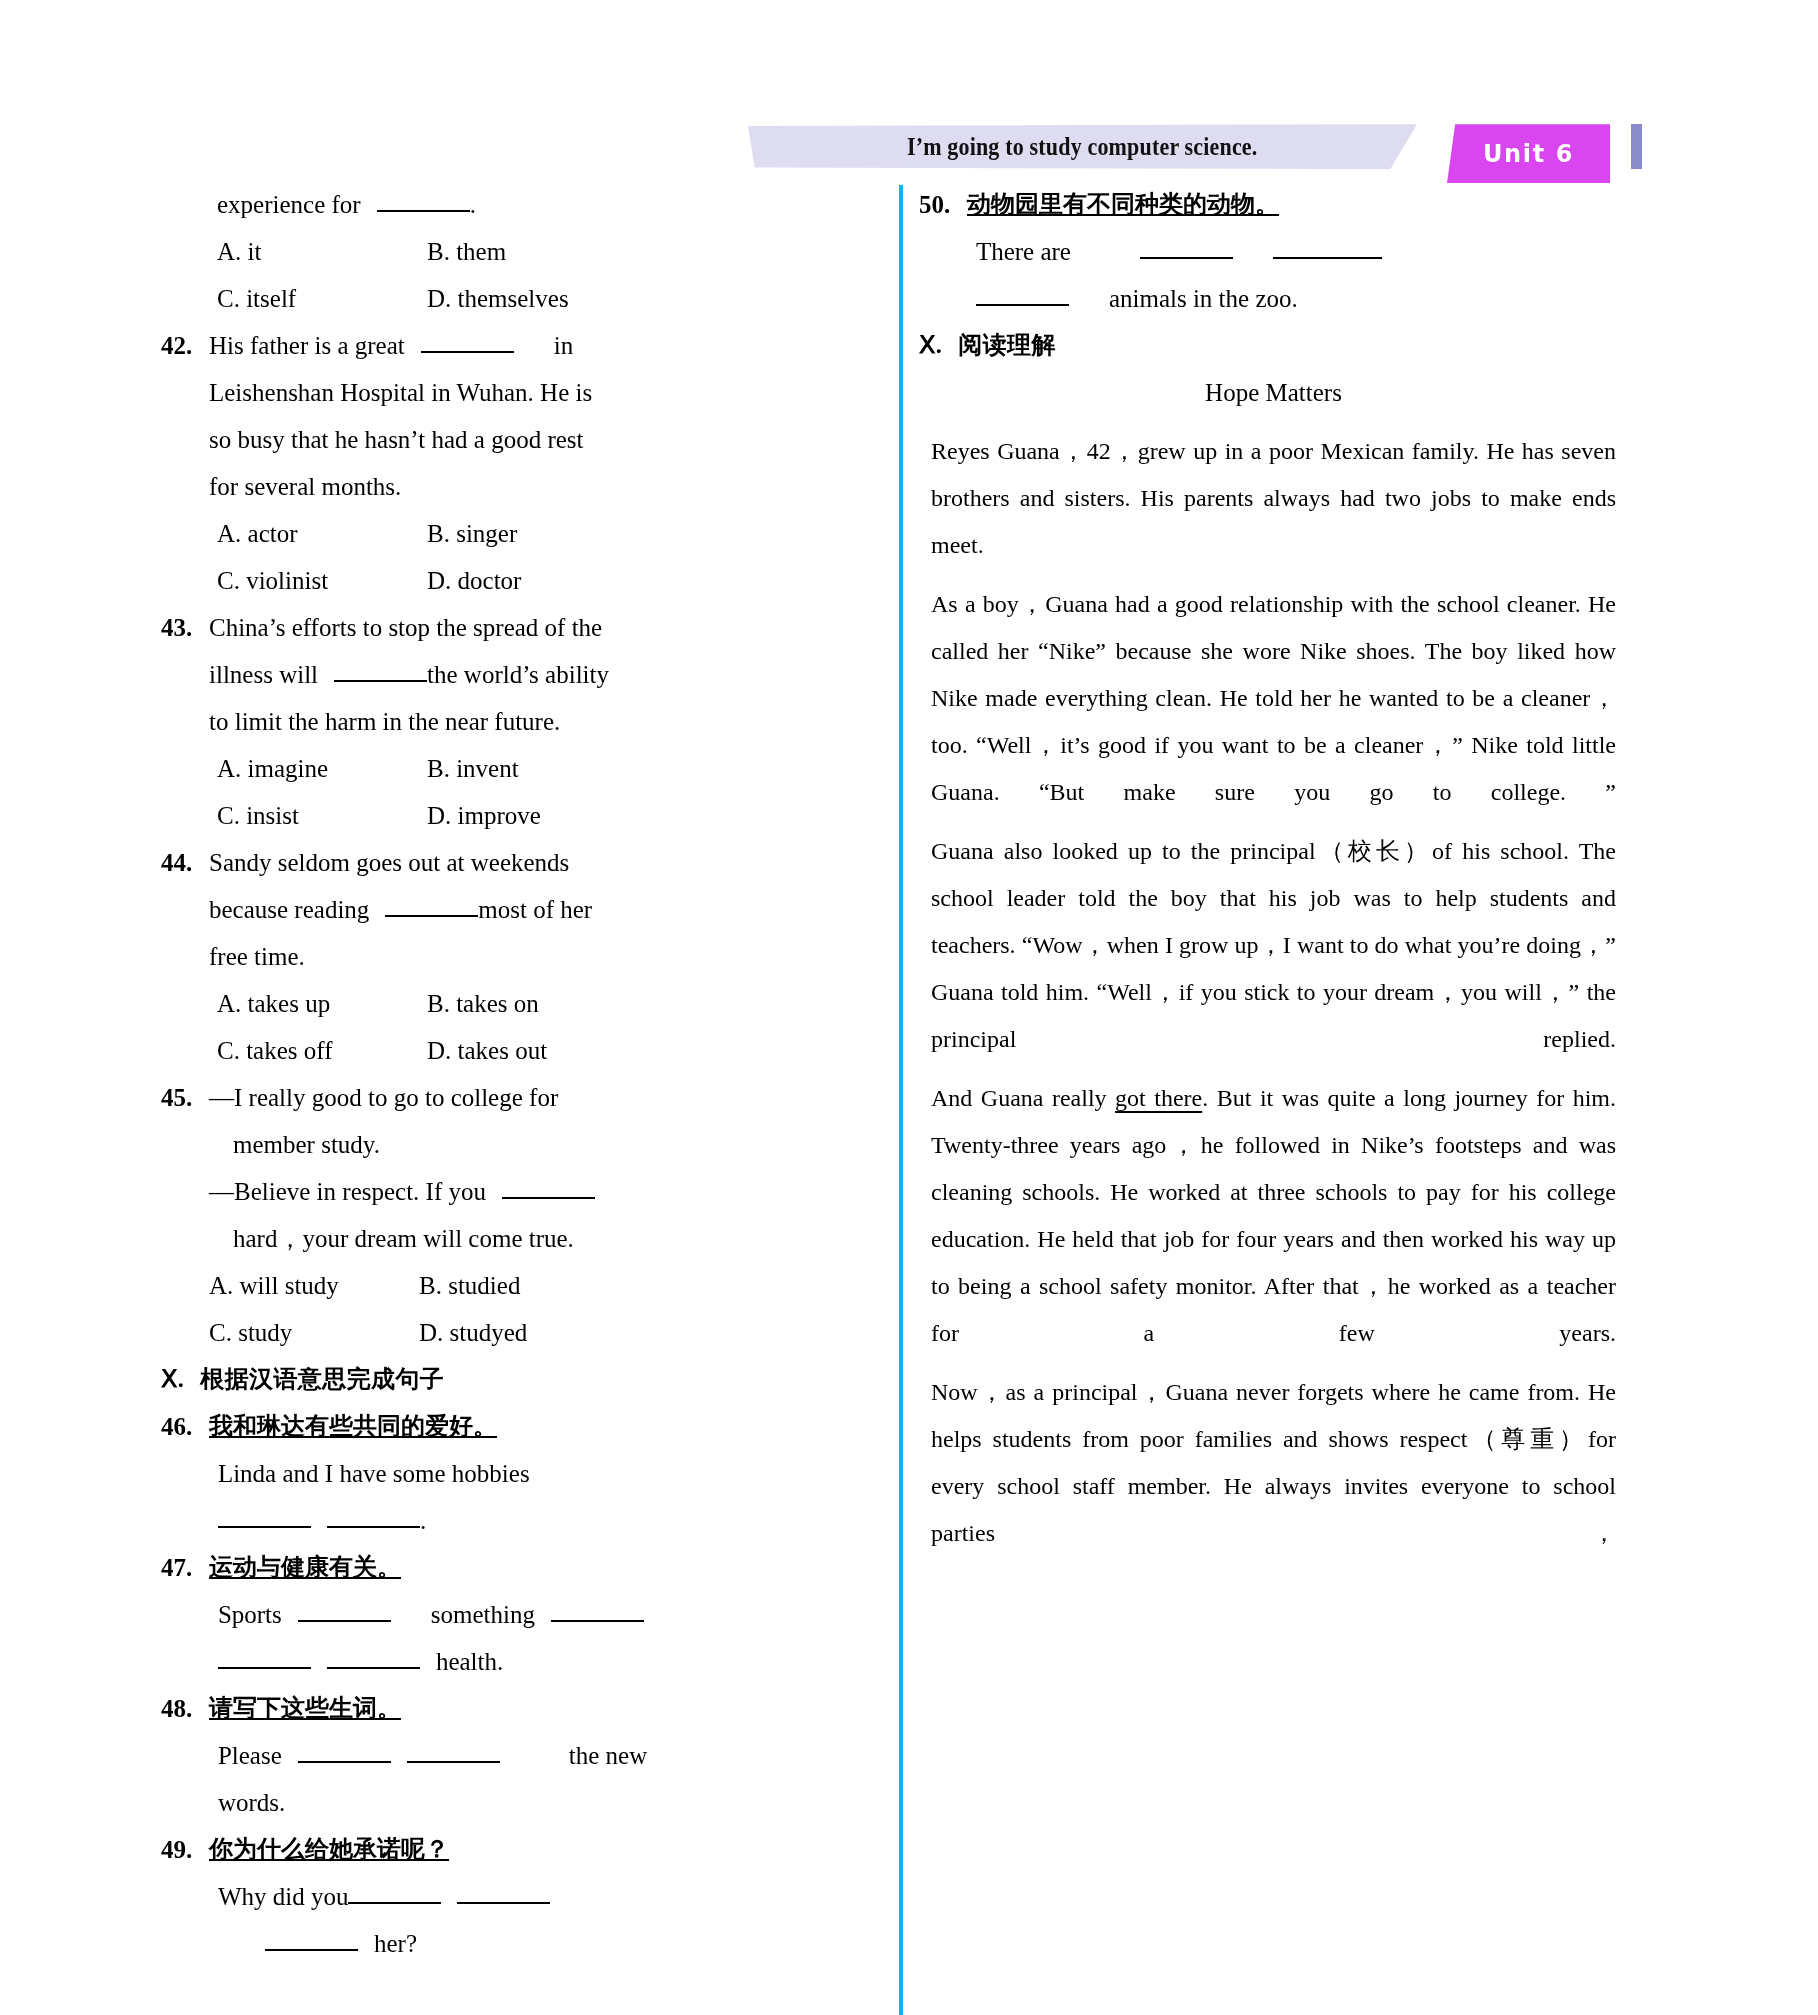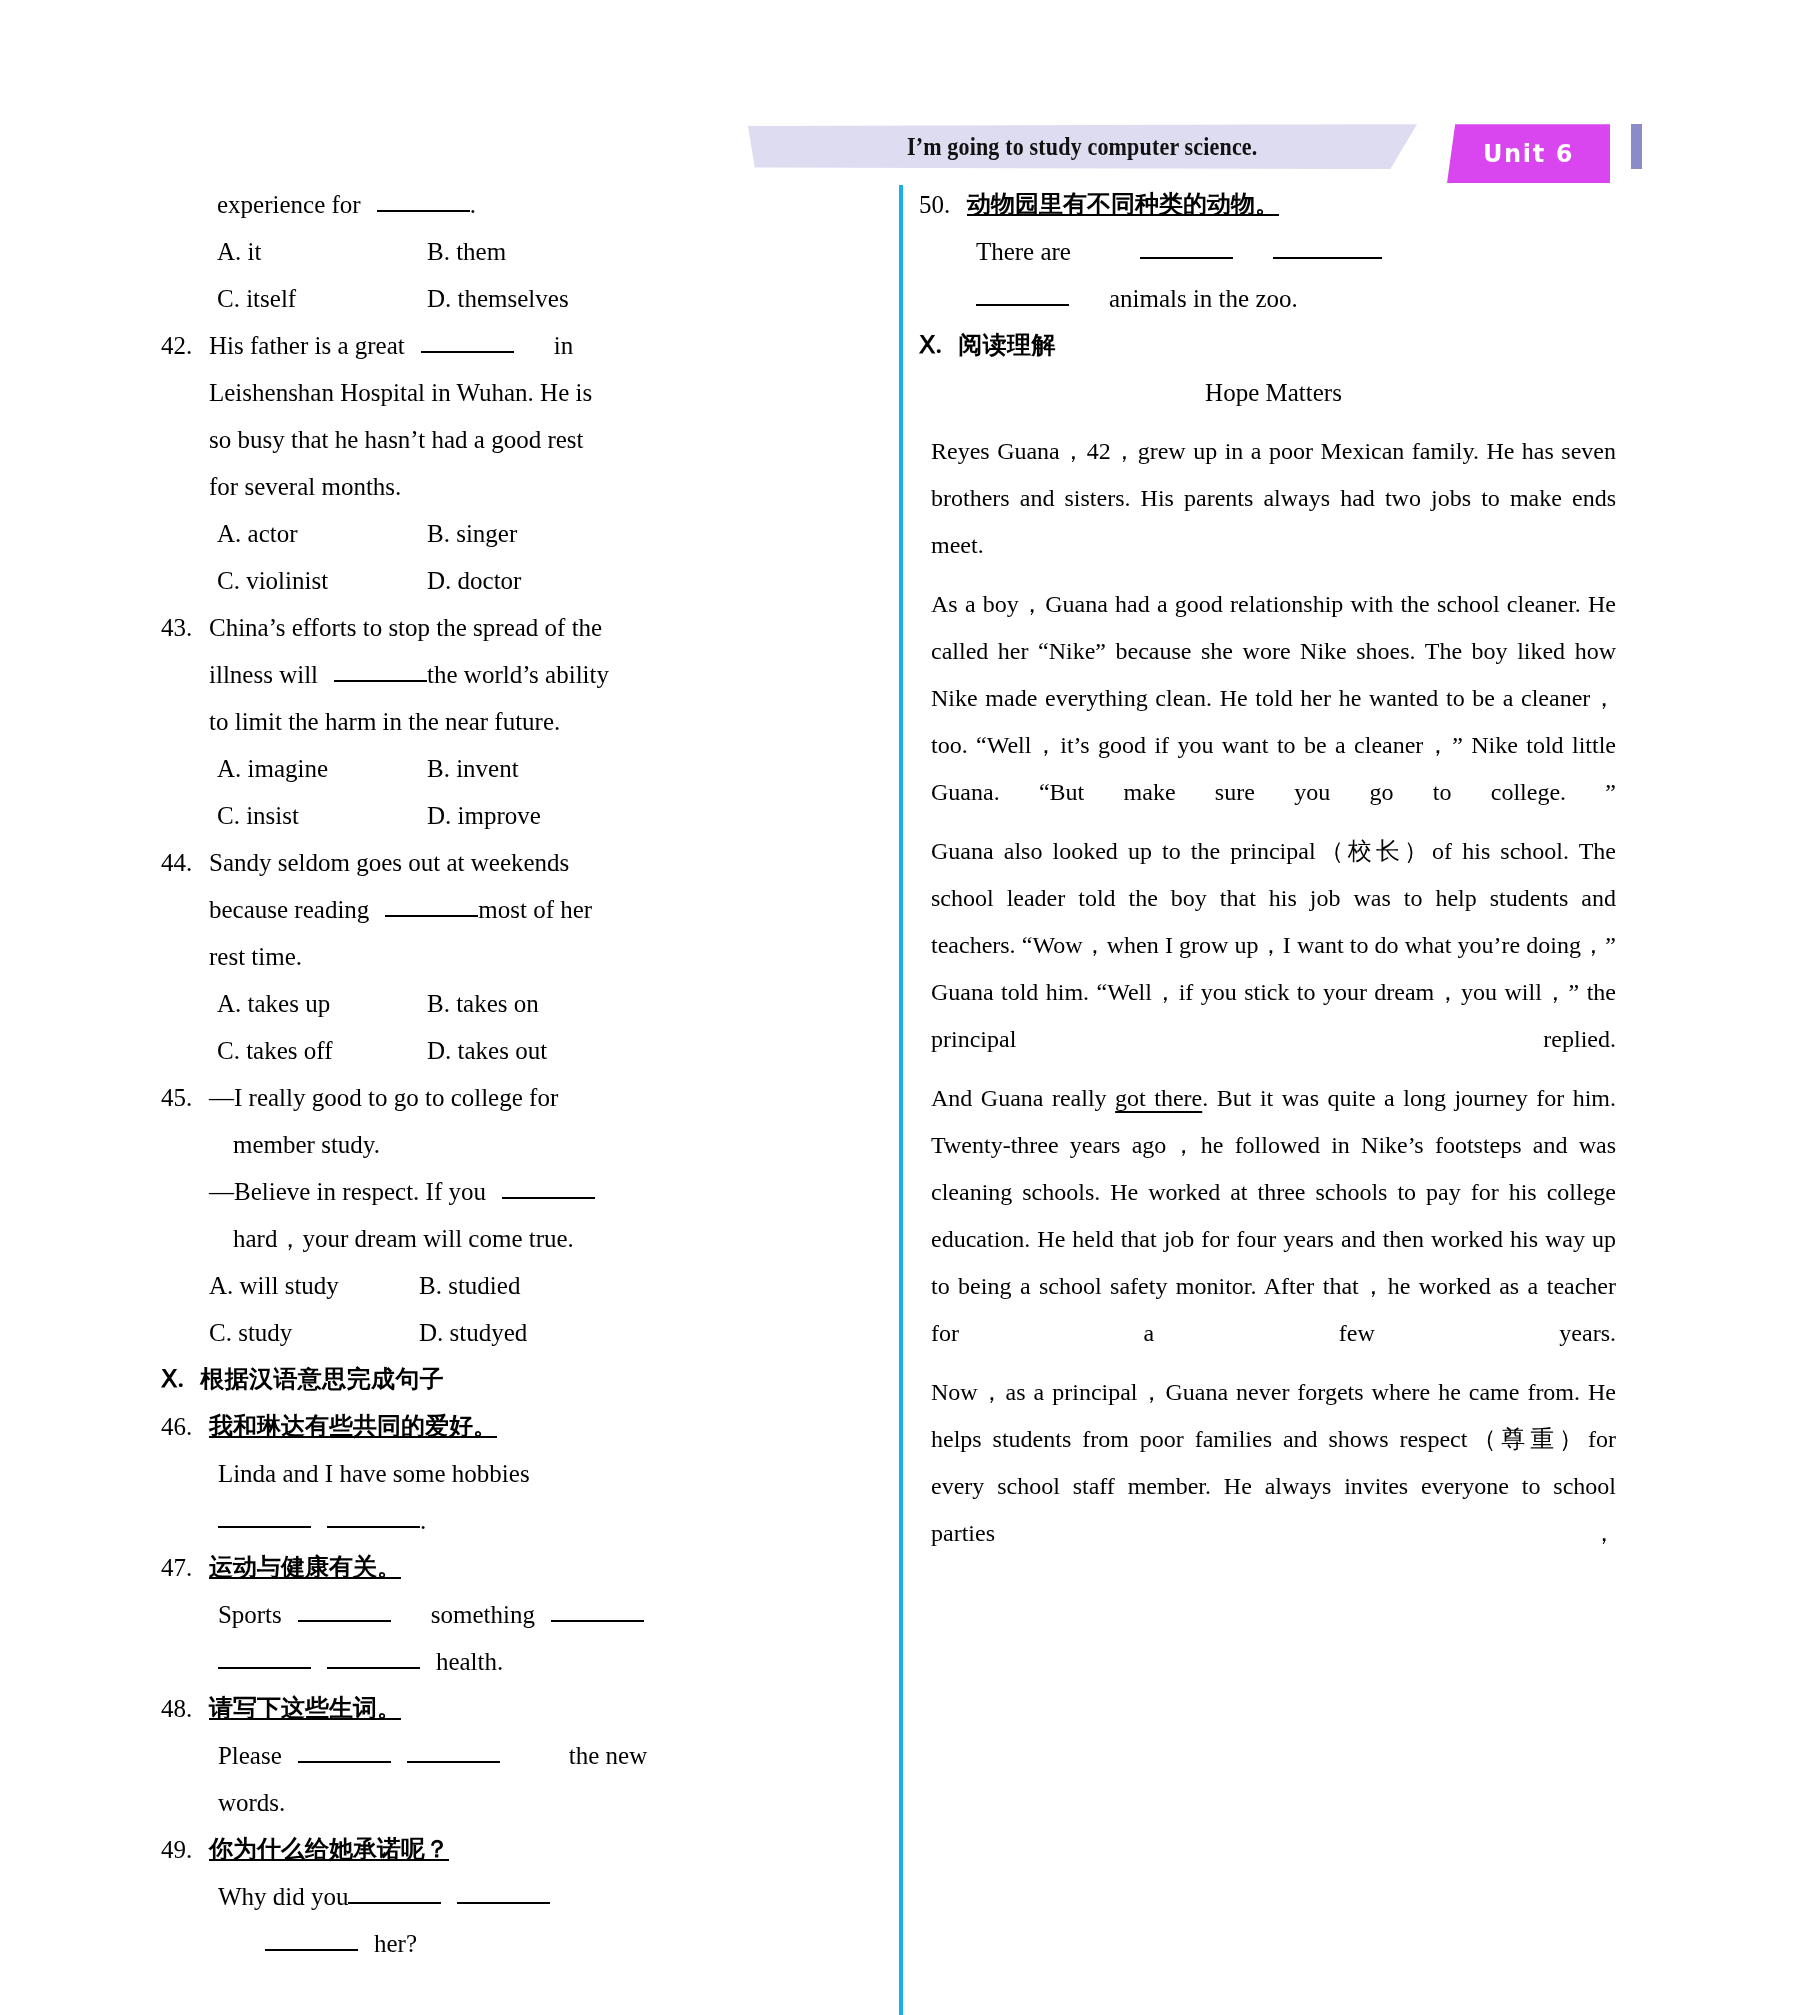--- a/index.html
+++ b/index.html
@@ -102,21 +102,21 @@
 
   .qitem {
     position: relative;
     padding-left: 48px;
     margin: 0;
   }
   .qnum {
     position: absolute;
     left: 0;
     top: 0;
-    font-weight: normal;
+    font-weight: bold;
     font-size: 25px;
     line-height: 47px;
     font-family: "Liberation Serif", serif;
   }
   .qbody { font-size: 25px; line-height: 47px; }
 
   .opts {
     display: flex;
     padding-left: 56px;
     font-size: 25px;
@@ -225,21 +225,21 @@
       <span class="opt-a">C. insist</span>
       <span class="opt-b">D. improve</span>
     </div>
   </div>
 
   <div>
     <div class="qitem">
       <span class="qnum">44.</span>
       <div class="qbody">Sandy  seldom  goes  out  at  weekends</div>
       <div class="qbody"><span>because  reading</span><span class="sp"></span><span class="blank b-m"></span><span>most  of  her</span></div>
-      <div class="qbody">rest time.</div>
+      <div class="qbody">free time.</div>
     </div>
     <div class="opts">
       <span class="opt-a">A. takes up</span>
       <span class="opt-b">B. takes on</span>
     </div>
     <div class="opts">
       <span class="opt-a">C. takes off</span>
       <span class="opt-b">D. takes out</span>
     </div>
   </div>

